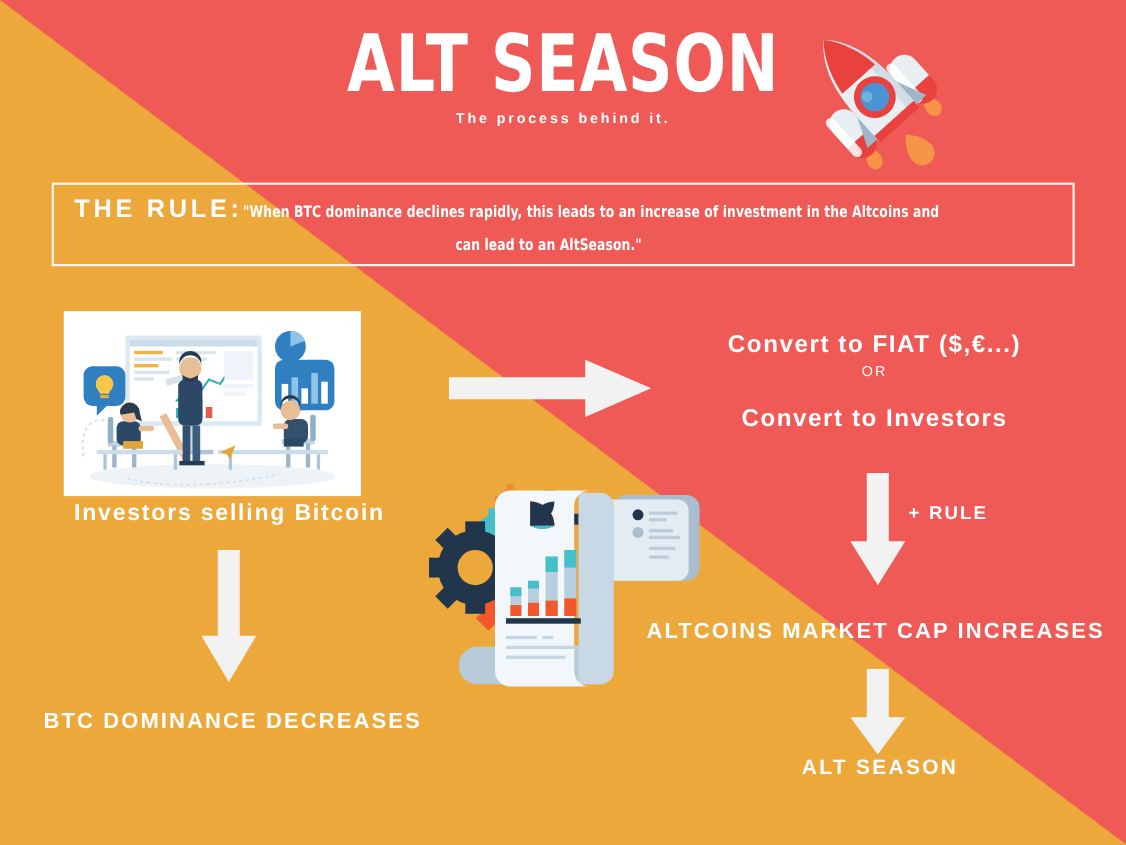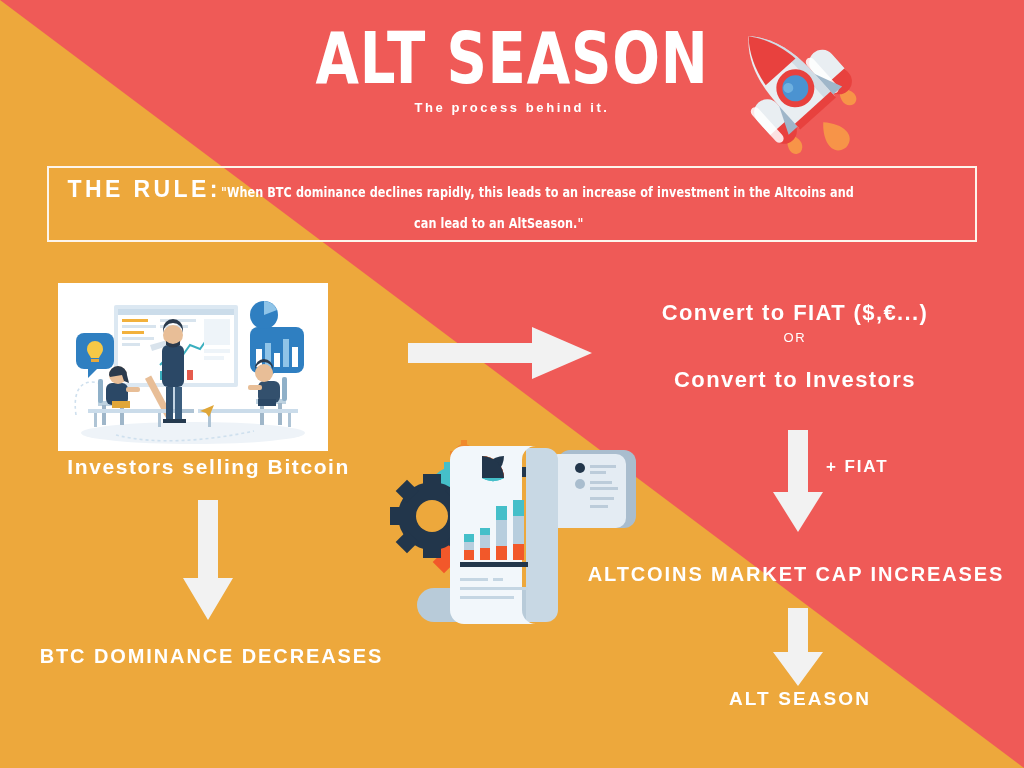--- a/index.html
+++ b/index.html
@@ -397,15 +397,15 @@
 
 <svg class="arrow" id="arrow-down-r2" viewBox="0 0 50 78">
   <path d="M15 0 L35 0 L35 44 L50 44 L25 78 L0 44 L15 44 Z" fill="#F2F2F2"></path>
 </svg>
 
 <div class="lbl" id="lbl-investors">Investors selling Bitcoin</div>
 <div class="lbl" id="lbl-btc-dom">BTC DOMINANCE DECREASES</div>
 <div class="lbl" id="lbl-fiat">Convert to FIAT ($,€...)</div>
 <div class="lbl" id="lbl-or">OR</div>
 <div class="lbl" id="lbl-altcoins-conv">Convert to Investors</div>
-<div class="lbl" id="lbl-fomo">+ FIAT</div>
+<div class="lbl" id="lbl-fomo">+ RULE</div>
 <div class="lbl" id="lbl-mcap">ALTCOINS MARKET CAP INCREASES</div>
 <div class="lbl" id="lbl-altseason">ALT SEASON</div>
 
 </body></html>

